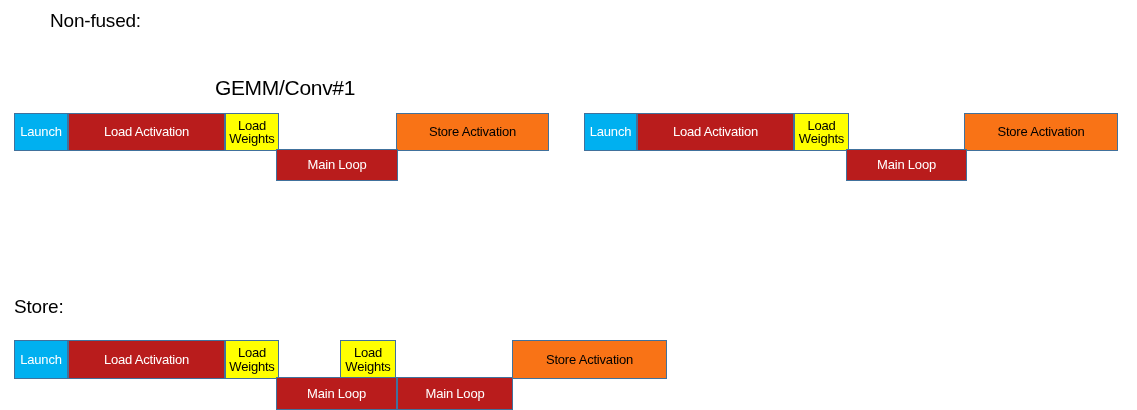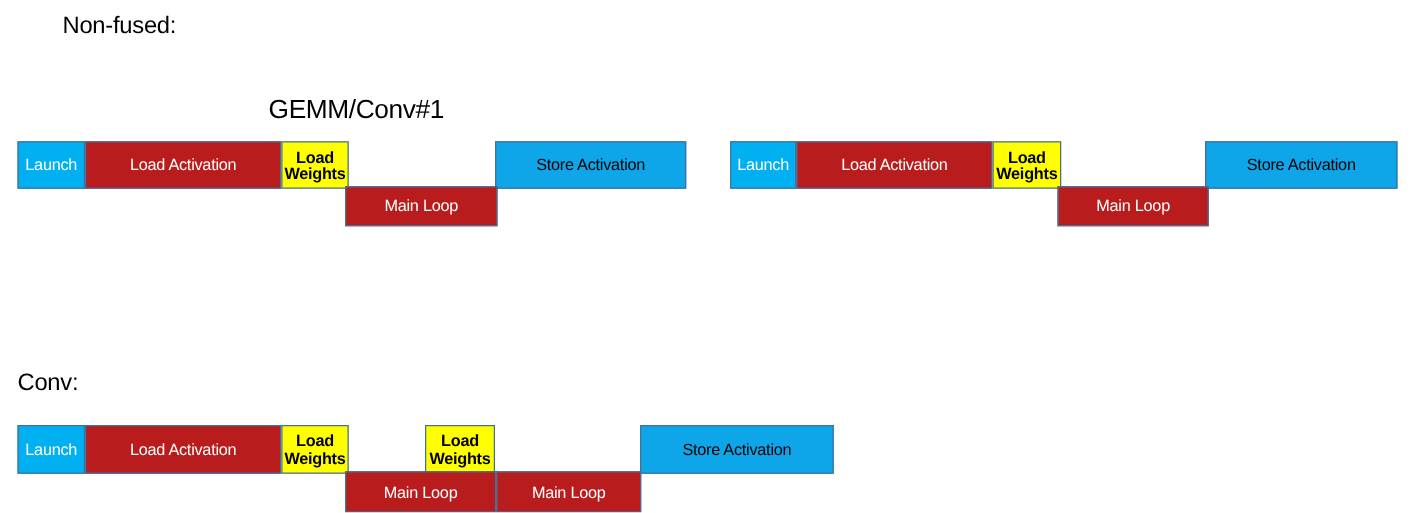--- a/index.html
+++ b/index.html
@@ -41,22 +41,22 @@
     justify-content: center;
     text-align: center;
     font-size: 13px;
     line-height: 1.02;
     overflow: hidden;
     white-space: pre-line;
     letter-spacing: -0.2px;
   }
   .bar.cyan   { background: #00B0F0; color: #ffffff; }
   .bar.purple { background: #b91c1c; color: #ffffff; }
-  .bar.yellow { background: #FFFF00; color: #000000; font-weight: bold; }
-  .bar.orange { background: #0ea5e9; color: #000000; }
+  .bar.yellow { background: #FFFF00; color: #000000; }
+  .bar.orange { background: #f97316; color: #000000; }
 </style>
 </head>
 <body>
 
 <div id="canvas">
 
   <div class="section-label" style="left:18px; top:10px;margin-left:32px;">Non-fused:</div>
 
   <div class="group-title" style="left:120px; top:76px; width:330px;">GEMM/Conv#1</div>
 
@@ -70,21 +70,21 @@
   <div class="bar purple" style="left:276px; top:149px; width:122px; height:32px;">Main Loop</div>
 
   <div class="bar cyan" style="left:584px; top:113px; width:53px; height:38px;">Launch</div>
   <div class="bar purple" style="left:637px; top:113px; width:157px; height:38px;">Load Activation</div>
   <div class="bar yellow" style="left:794px; top:113px; width:55px; height:38px;">Load
 Weights</div>
   <div class="bar orange" style="left:964px; top:113px; width:154px; height:38px;">Store Activation</div>
 
   <div class="bar purple" style="left:846px; top:149px; width:121px; height:32px;">Main Loop</div>
 
-  <div class="section-label" style="left:14px; top:296px;">Conv:</div>
+  <div class="section-label" style="left:14px; top:296px;">Store:</div>
 
   <div class="bar cyan" style="left:14px; top:340px; width:54px; height:39px;">Launch</div>
   <div class="bar purple" style="left:68px; top:340px; width:157px; height:39px;">Load Activation</div>
   <div class="bar yellow" style="left:225px; top:340px; width:54px; height:39px;">Load
 Weights</div>
   <div class="bar yellow" style="left:340px; top:340px; width:56px; height:39px;">Load
 Weights</div>
   <div class="bar orange" style="left:512px; top:340px; width:155px; height:39px;">Store Activation</div>
 
   <div class="bar purple" style="left:276px; top:377px; width:121px; height:33px;">Main Loop</div>

